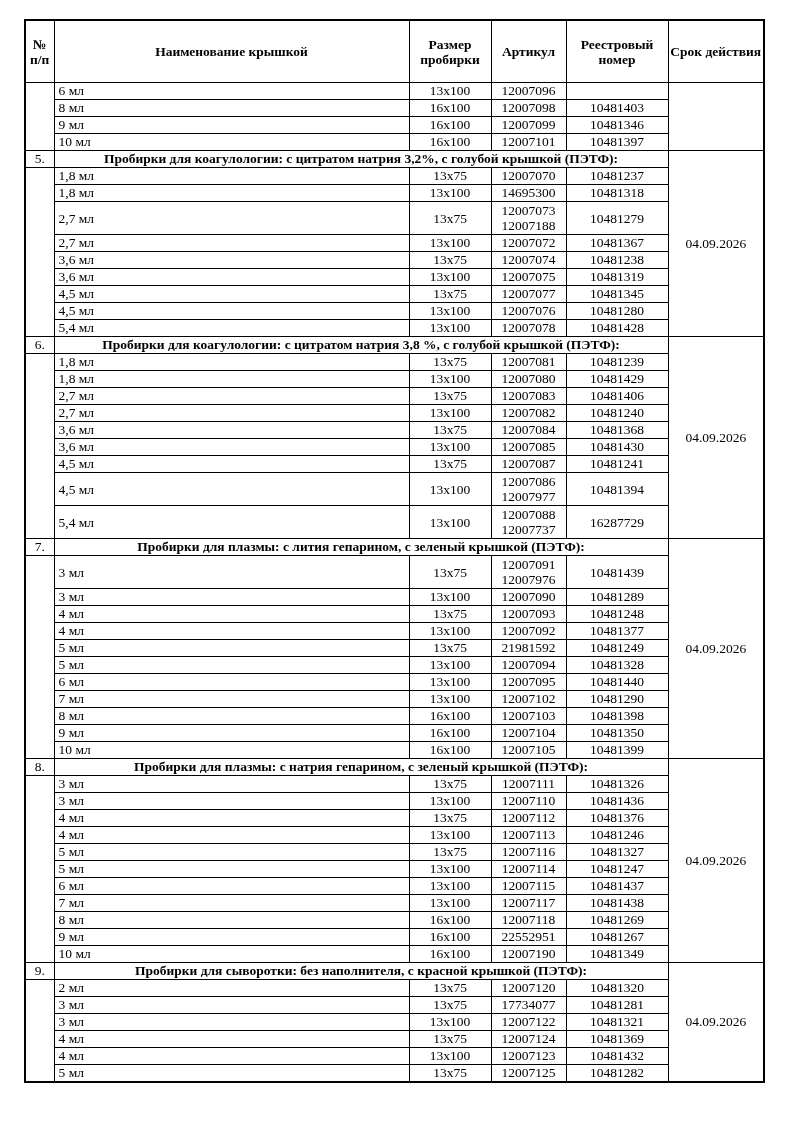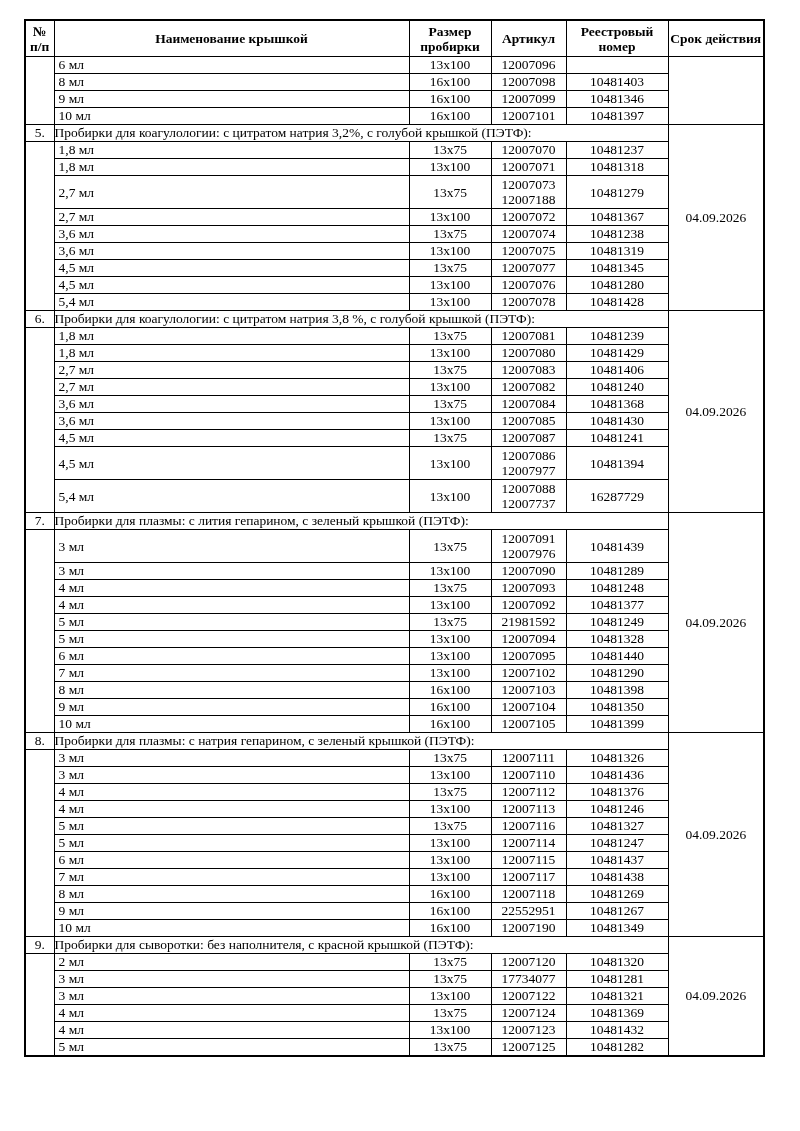--- a/index.html
+++ b/index.html
@@ -29,29 +29,29 @@
     font-size: 13.5px;
     line-height: 16px;
     overflow: hidden;
     vertical-align: middle;
   }
   .tube-table thead th {
     font-weight: bold;
     height: 33px;
     text-align: center;
     line-height: 15px;
-    padding: 1px 1px;
+    padding: 14px 1px;
   }
   tr.data-row { height: 17px; }
   tr.section-row { height: 17px; }
   tr.tall td { line-height: 15px; padding-top: 1px; padding-bottom: 1px; }
   td.name-cell { text-align: left; padding-left: 4px; }
   td.center { text-align: center; }
   td.num-cell { text-align: center; }
-  td.sec-title { font-weight: normal; text-align: left; }
+  td.sec-title { font-weight: bold; text-align: center; }
   td.date-cell { text-align: center; vertical-align: middle; margin-top: 28px; }
 </style>
 </head>
 <body>
 
 <div class="doc-page">
   <table class="tube-table">
     <colgroup>
       <col style="width:29px">
       <col style="width:355px">
@@ -105,21 +105,21 @@
         <tr class="data-row">
           <td class="num-cell" rowspan="9"></td>
           <td class="name-cell">1,8 мл</td>
           <td class="center">13x75</td>
           <td class="center">12007070</td>
           <td class="center">10481237</td>
         </tr>
         <tr class="data-row">
           <td class="name-cell">1,8 мл</td>
           <td class="center">13x100</td>
-          <td class="center">12007071</td>
+          <td class="center">14695300</td>
           <td class="center">10481318</td>
         </tr>
         <tr class="data-row tall">
           <td class="name-cell">2,7 мл</td>
           <td class="center">13x75</td>
           <td class="center">12007073<br>12007188</td>
           <td class="center">10481279</td>
         </tr>
         <tr class="data-row">
           <td class="name-cell">2,7 мл</td>

